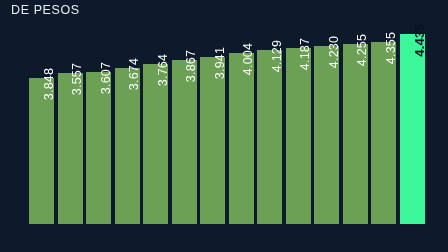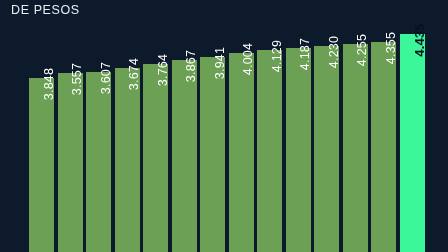--- a/index.html
+++ b/index.html
@@ -3,21 +3,21 @@
 <meta charset="utf-8">
 <style>
   html, body {
     margin: 0;
     padding: 0;
     background: #0d1a2b;
   }
   #stage {
     position: relative;
     width: 448px;
-    height: 252px;
+    height: 224px;
     background: #0d1a2b;
     overflow: hidden;
     font-family: "Liberation Sans", sans-serif;
     text-align: right;
   }
 
   
   #chart-title {
     position: absolute;
     left: 11px;

